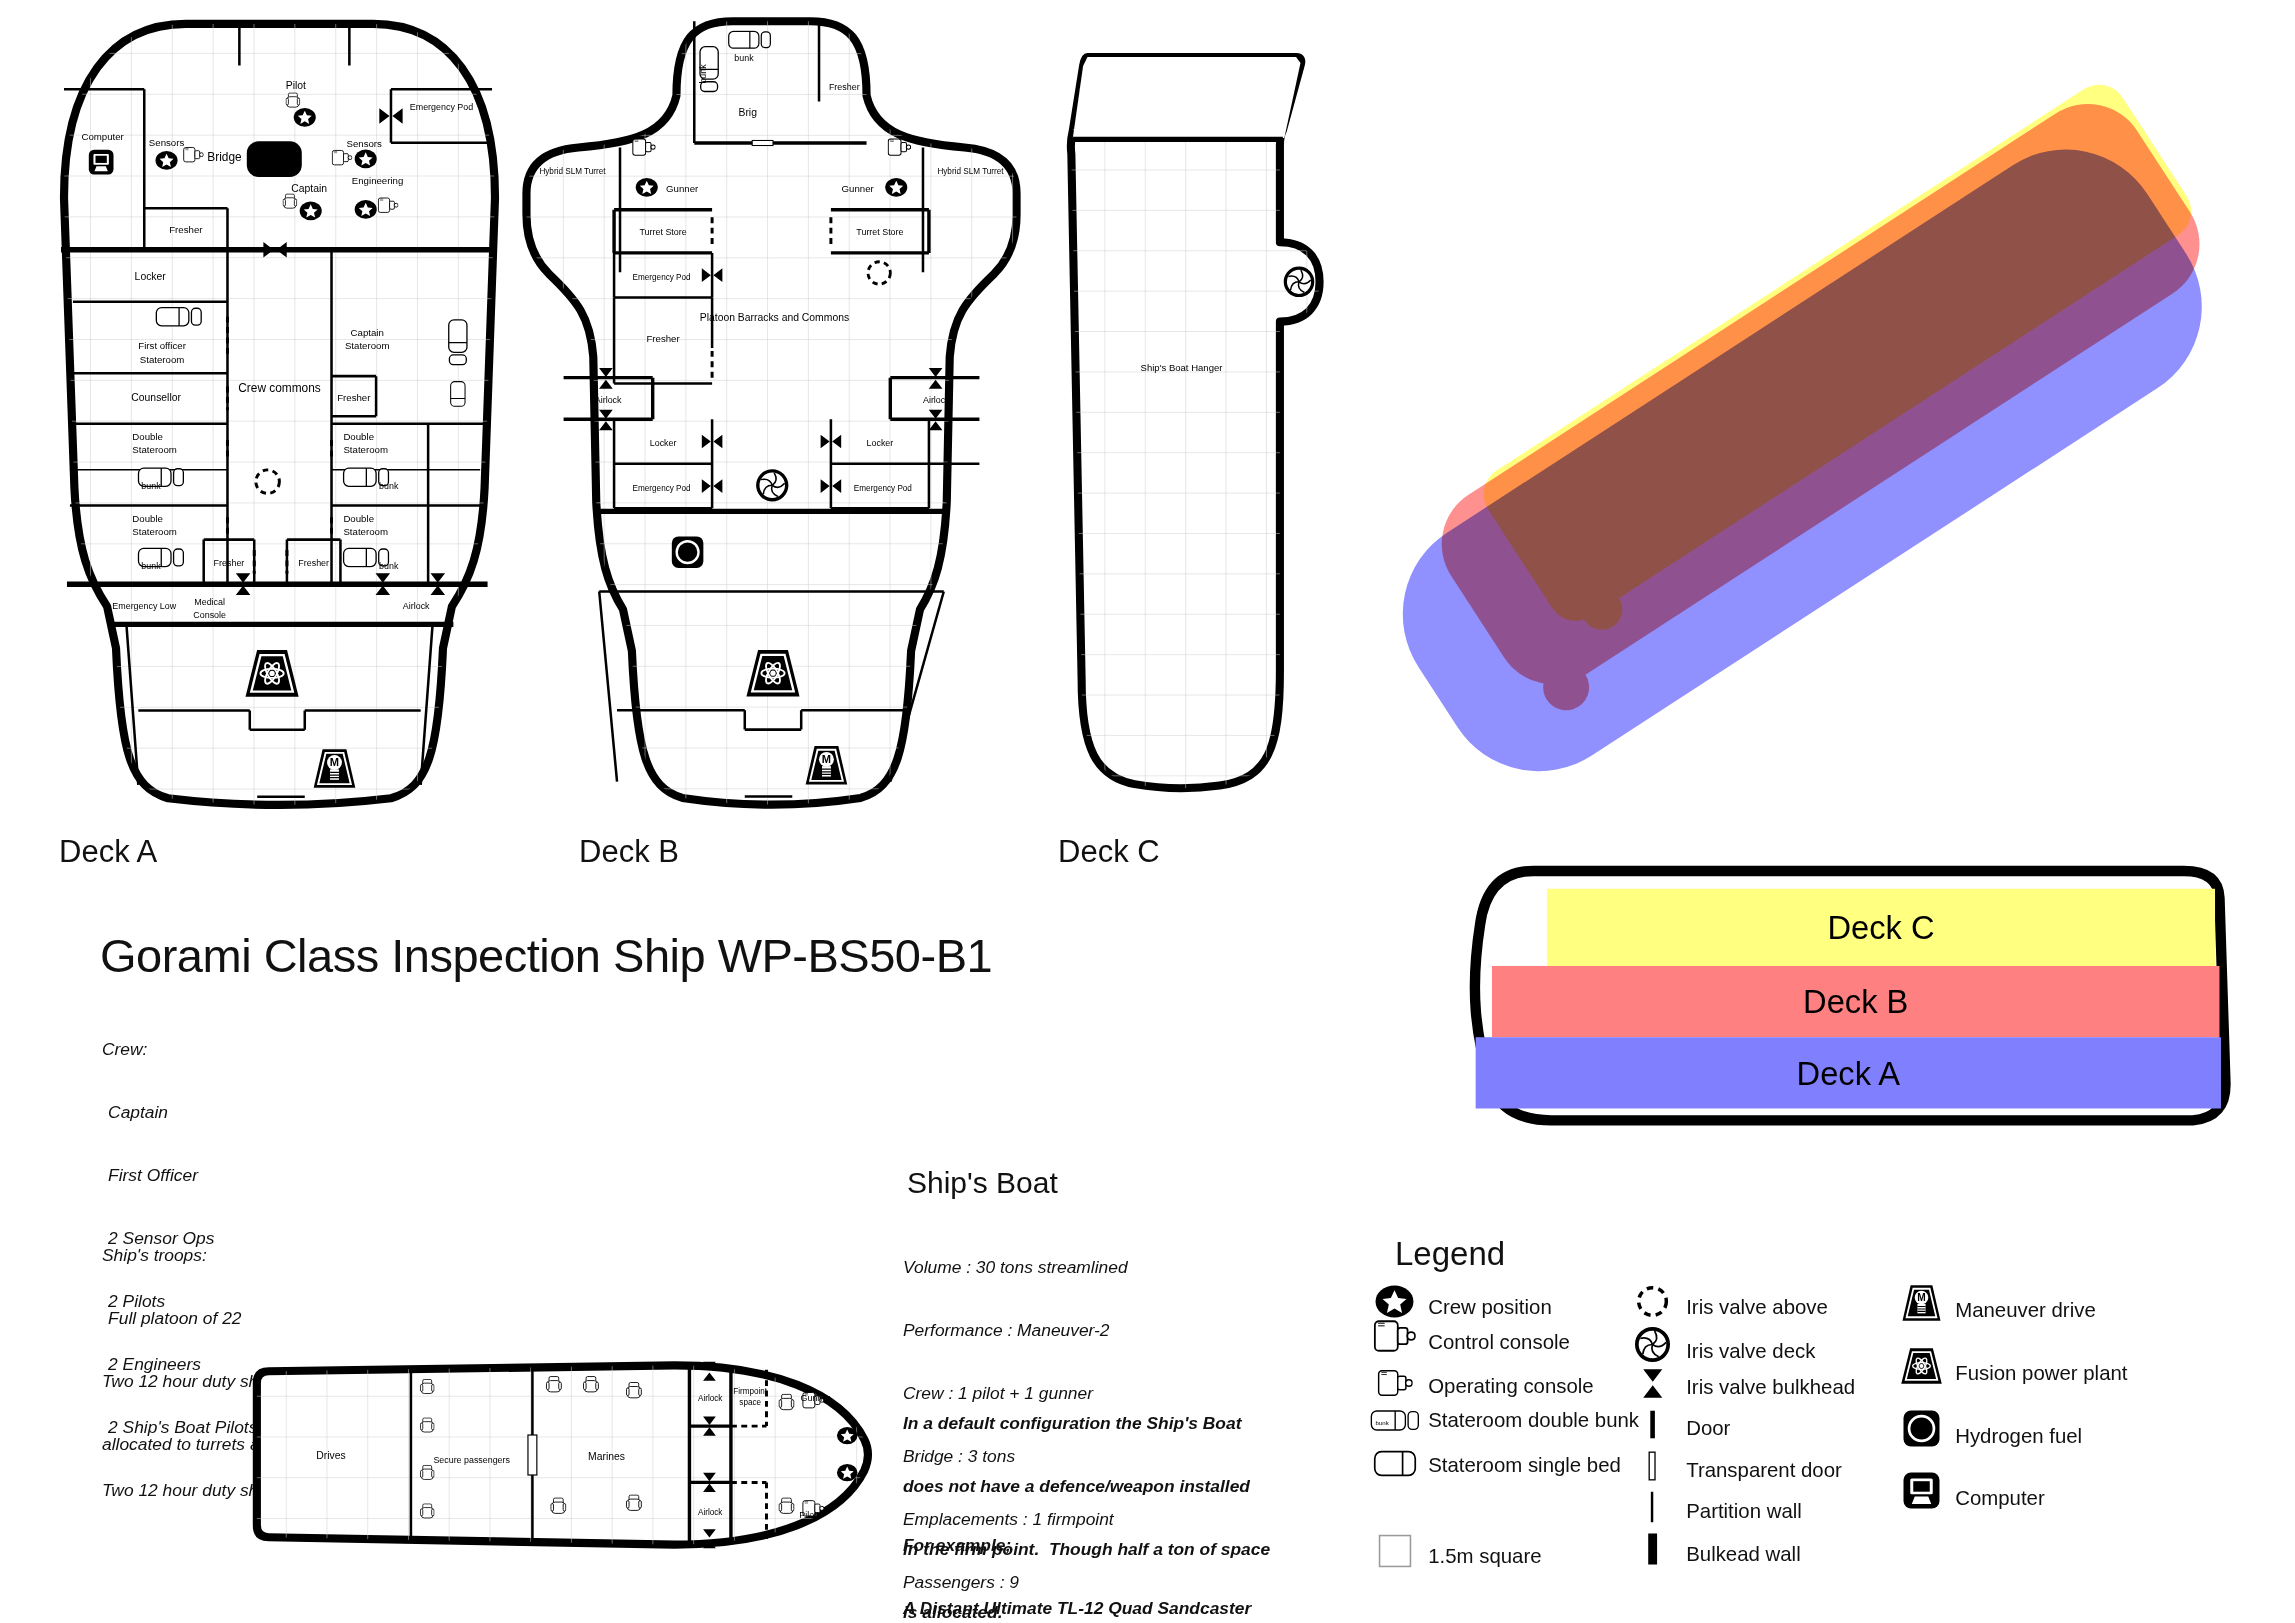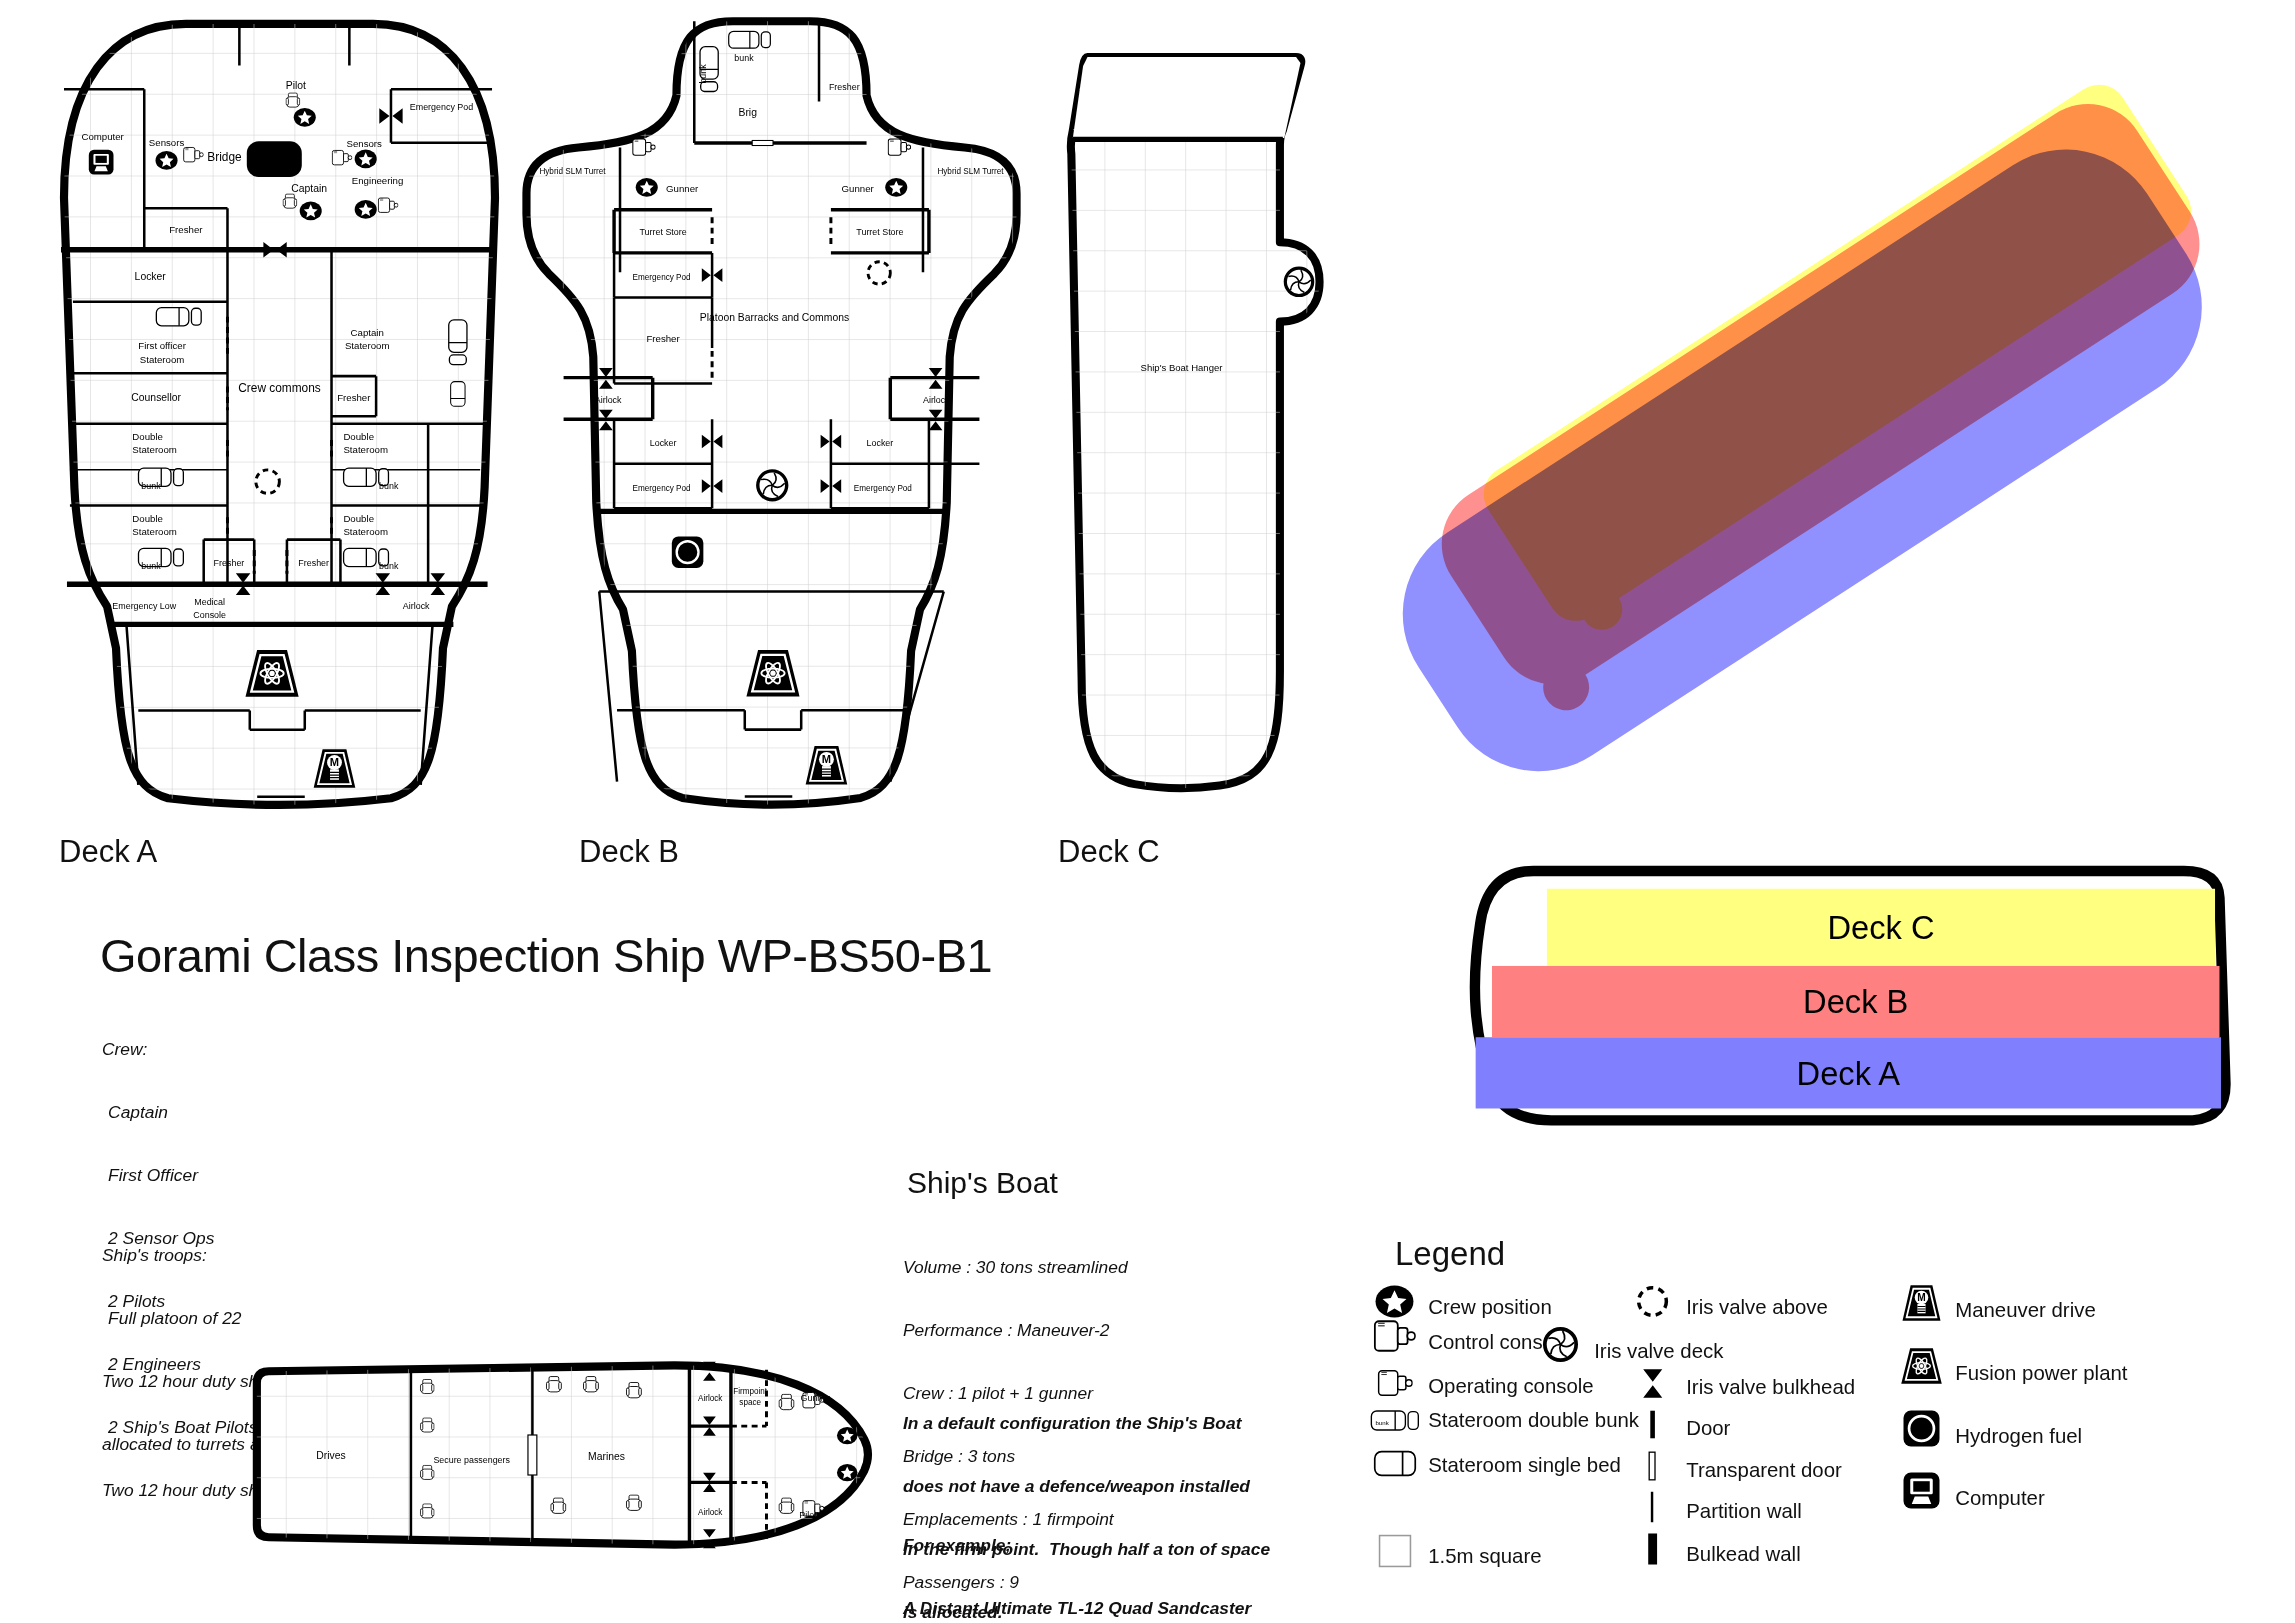--- a/index.html
+++ b/index.html
@@ -452,21 +452,21 @@
 </div>
 
 <div class="legend-row" style="left:1628px;top:1284px">
   <span class="legend-ic">
     <svg width="35" height="35" viewBox="0 0 24 24">
           <use href="#sym-iris-above"></use>
         </svg>
       </span>
   <span class="legend-lb">Iris valve above</span>
 </div>
-<div class="legend-row" style="left:1536px;top:1326px">
+<div class="legend-row" style="left:1628px;top:1326px">
   <span class="legend-ic">
     <svg width="37" height="37" viewBox="0 0 26 26">
           <use href="#sym-iris-deck"></use>
         </svg>
       </span>
   <span class="legend-lb">Iris valve deck</span>
 </div>
 <div class="legend-row" style="left:1628px;top:1368px">
   <span class="legend-ic">
     <svg width="21.5" height="31" viewBox="0 0 18 26">

